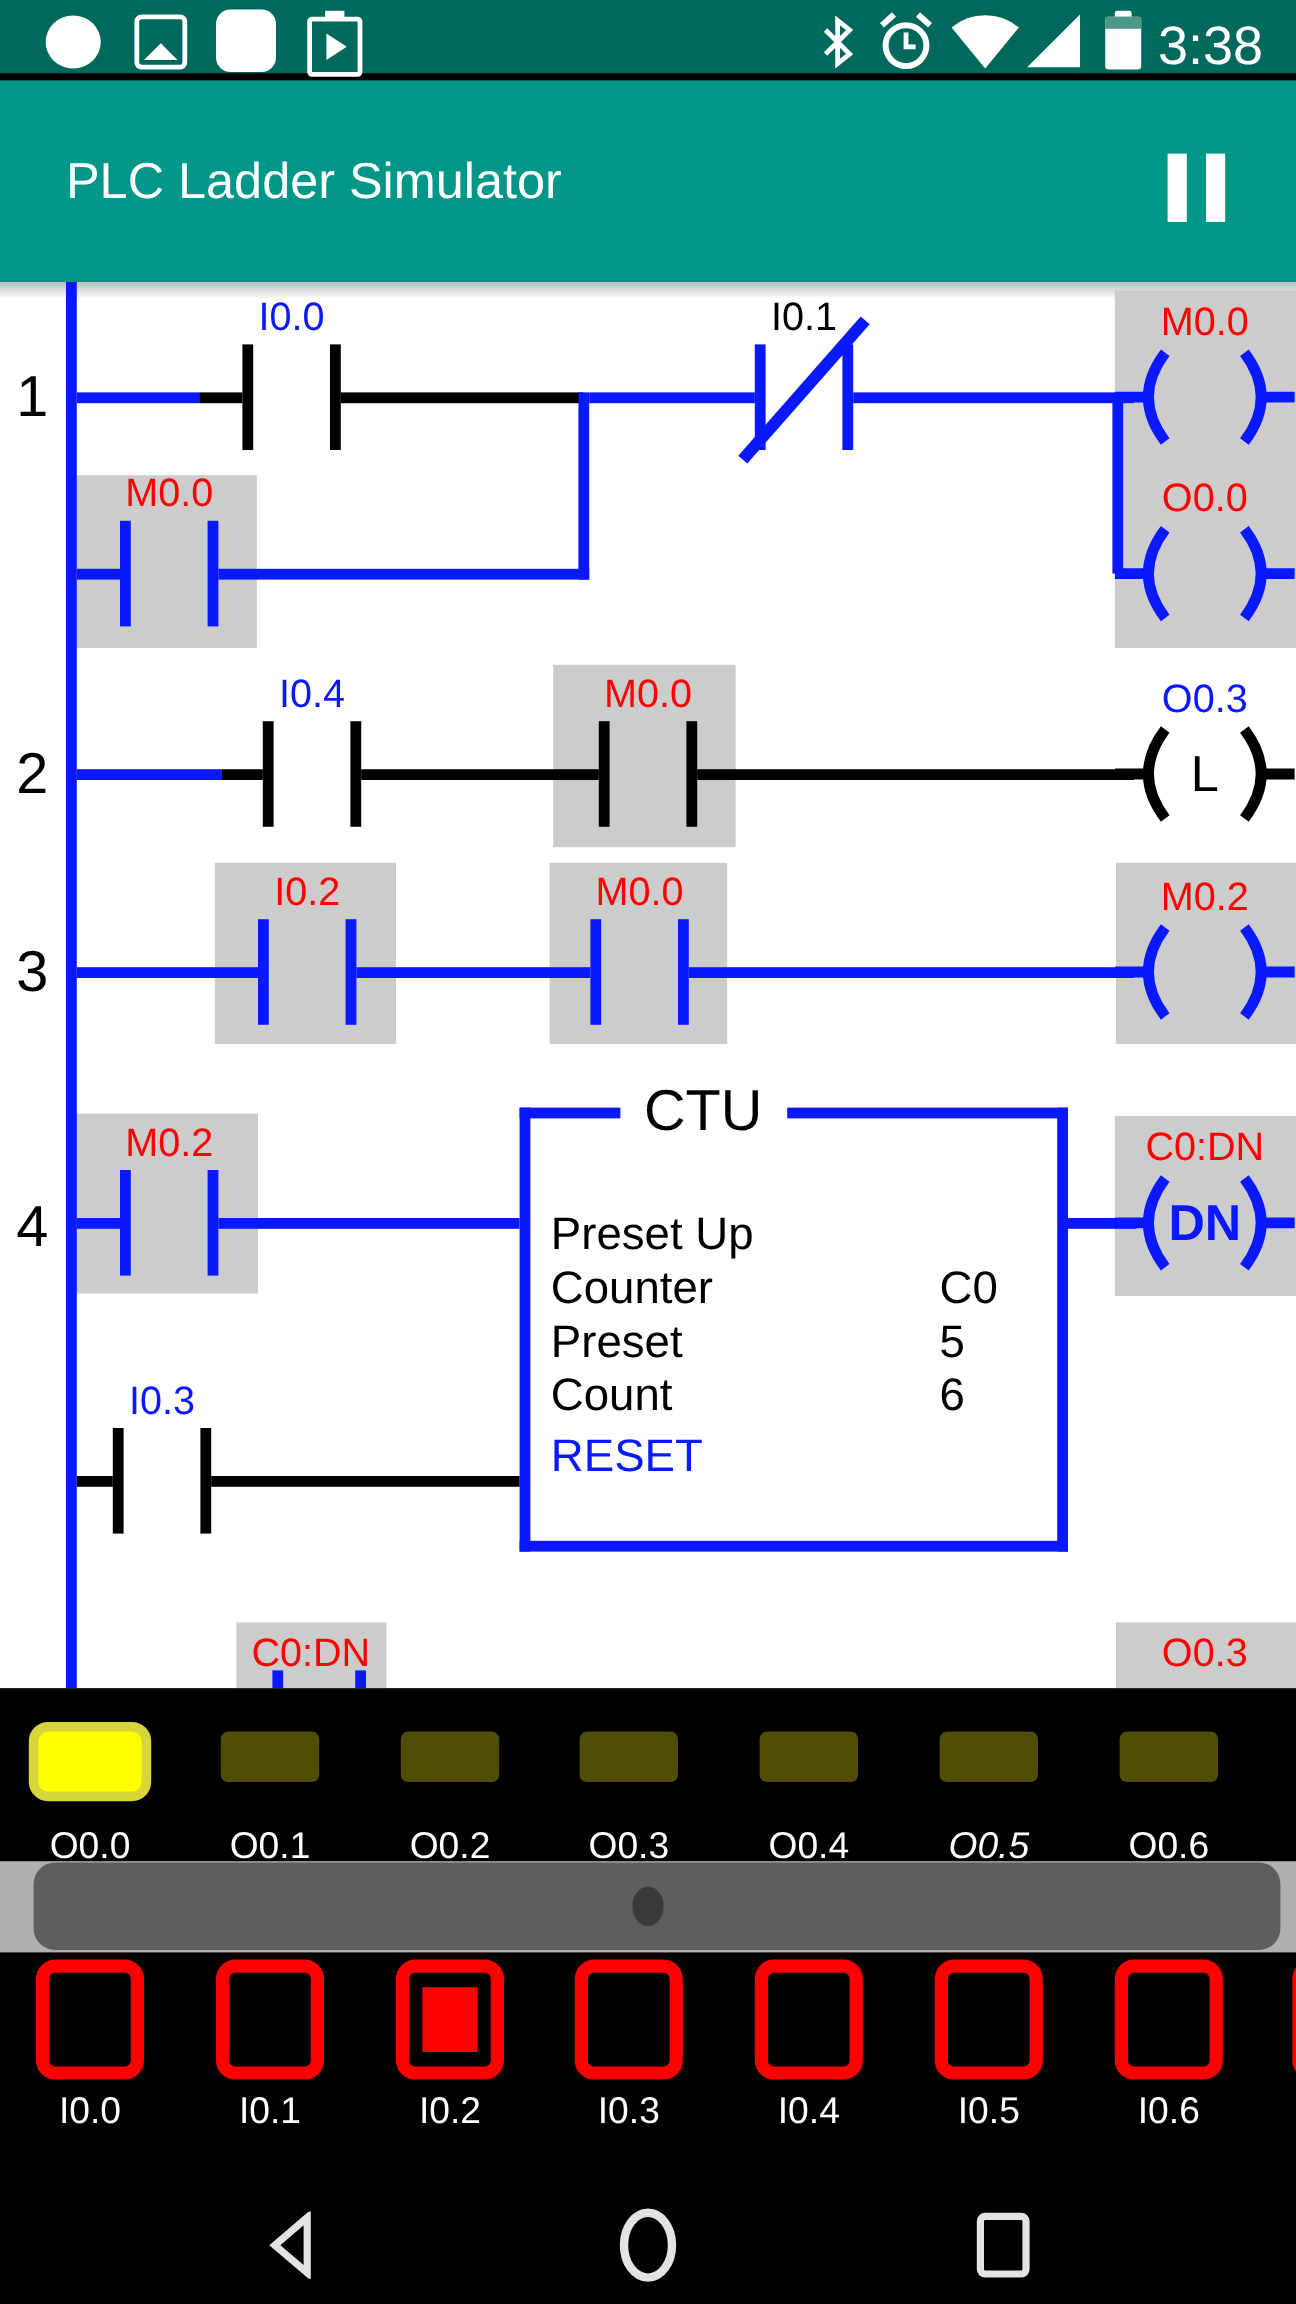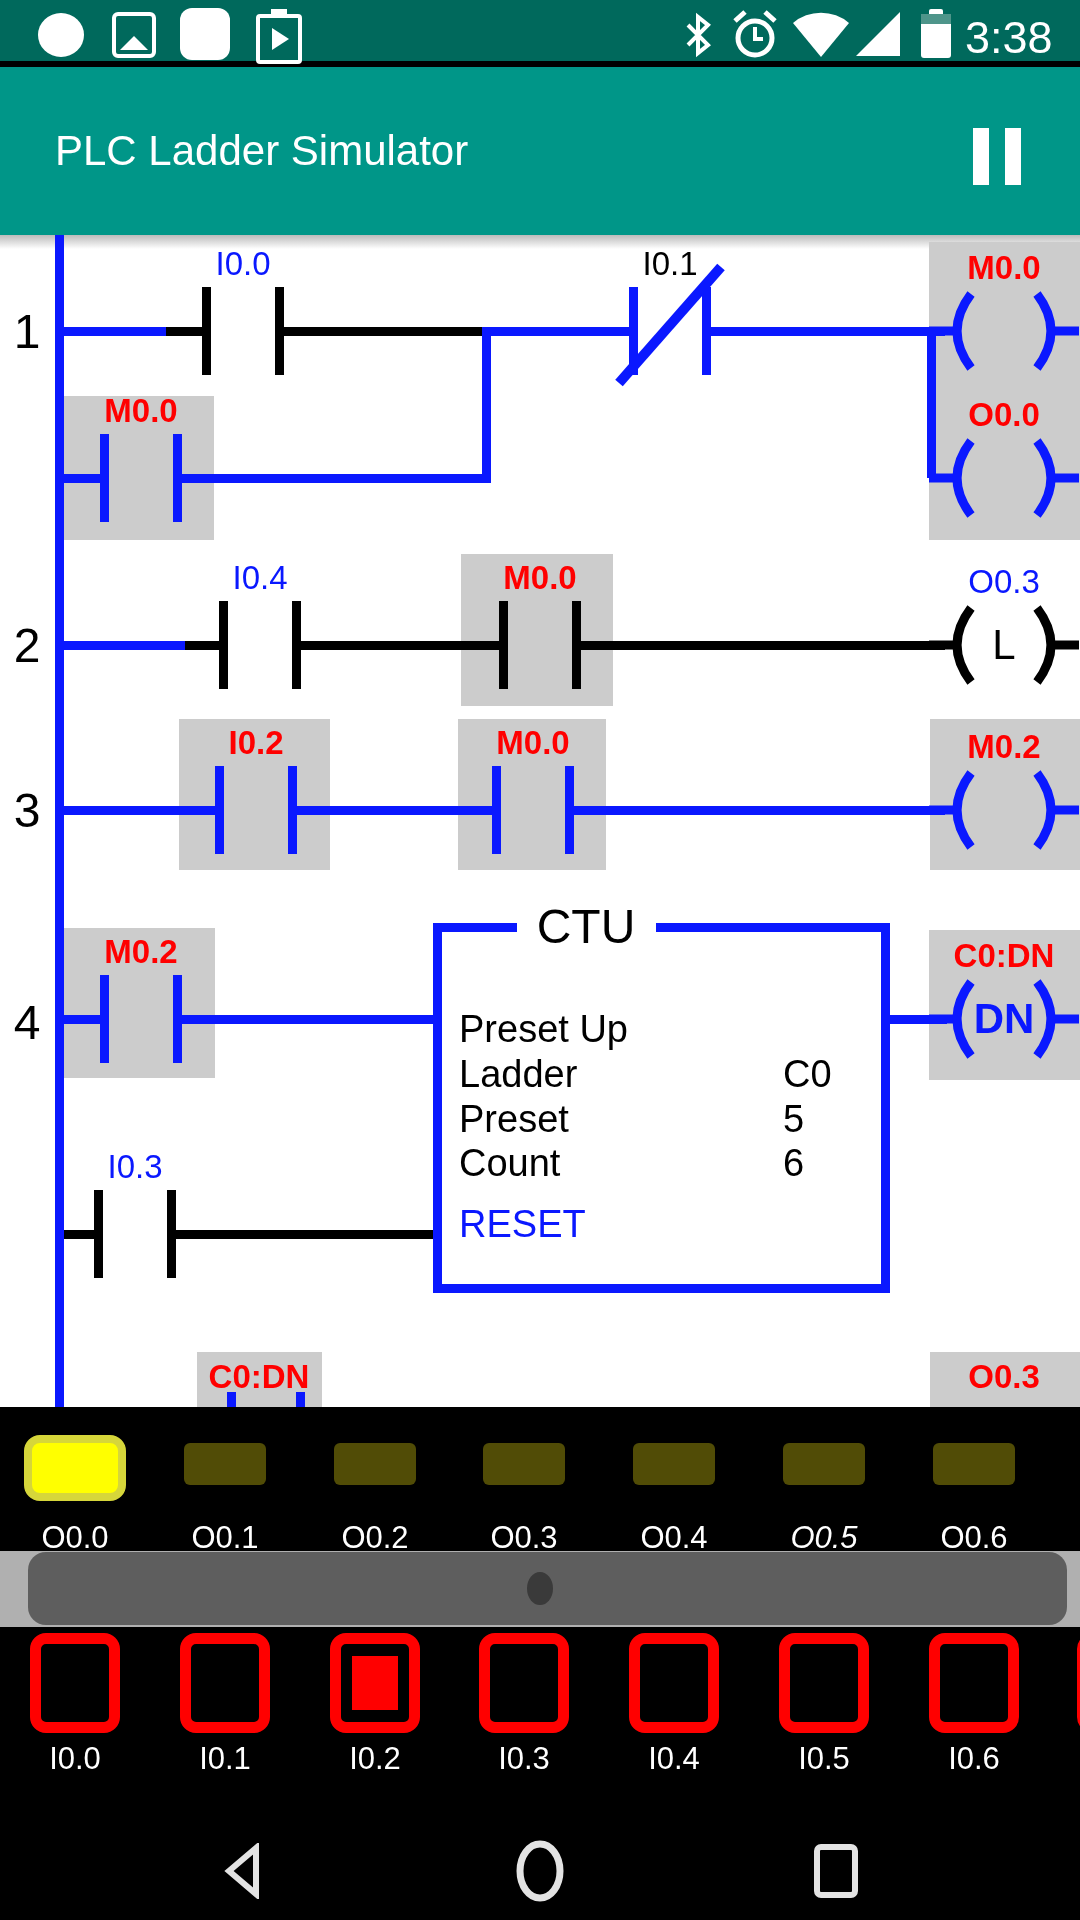--- a/index.html
+++ b/index.html
@@ -23,21 +23,21 @@
   
   #ladder{position:absolute;left:0;top:235px;width:1080px;height:1172px;background:#fff;overflow:hidden;}
   #ladder-shadow{position:absolute;left:0;top:0;width:1080px;height:14px;
     background:linear-gradient(#bbb,rgba(255,255,255,0));}
   .gray{position:absolute;background:var(--gray);}
   .wire{position:absolute;height:9px;background:var(--blue);}
   .wire.k{background:#000;}
   .vwire{position:absolute;width:9px;background:var(--blue);}
   .rnum{position:absolute;font-size:48px;color:#000;width:50px;text-align:center;}
   .lbl{position:absolute;transform:translateX(-50%);font-size:33px;white-space:nowrap;}
-  .lbl.b{color:var(--blue);} .lbl.r{color:var(--red);font-weight:bold;} .lbl.k{color:#000;}
+  .lbl.b{color:var(--blue);} .lbl.r{color:var(--red);} .lbl.k{color:#000;}
   .grp{position:absolute;width:130px;height:132px;}
   .grp .bar{position:absolute;top:40px;width:9px;height:88px;background:var(--blue);}
   .grp .bar.k{background:#000;}
   .grp .bar.b1{left:24px;} .grp .bar.b2{left:97px;}
   .grp .lbl{left:65px;top:-2px;}
   .coil{position:absolute;left:929px;width:150px;height:134px;}
   .coil .lbl{left:75px;top:2px;}
   .coil svg{position:absolute;left:0;top:29px;}
   .coil .sym{position:absolute;left:75px;top:84px;transform:translate(-50%,-50%);font-size:42px;}
   .tick{position:absolute;width:9px;height:15px;background:var(--blue);}
@@ -239,27 +239,27 @@
     <div class="wire" style="left:182px;top:780px;width:251px;"></div>
 
     <div id="ctu">
       <div class="bd" style="left:0;top:0;width:84px;height:9px;"></div>
       <div class="bd" style="left:223px;top:0;width:234px;height:9px;"></div>
       <div class="bd" style="left:0;top:0;width:9px;height:370px;"></div>
       <div class="bd" style="left:448px;top:0;width:9px;height:370px;"></div>
       <div class="bd" style="left:0;top:361px;width:457px;height:9px;"></div>
       <div class="ttl">CTU</div>
       <div class="row-l" style="top:85px;">Preset Up</div>
-      <div class="row-l" style="top:130px;">Ladder</div>
+      <div class="row-l" style="top:130px;">Counter</div>
       <div class="row-v" style="top:130px;">C0</div>
       <div class="row-l" style="top:175px;">Preset</div>
       <div class="row-v" style="top:175px;">5</div>
       <div class="row-l" style="top:219px;">Count</div>
       <div class="row-v" style="top:219px;">6</div>
-      <div class="reset" style="top:280px;">RESET</div>
+      <div class="reset" style="top:270px;">RESET</div>
     </div>
 
     <div class="wire" style="left:890px;top:780px;width:57px;"></div>
     <div class="coil" style="top:700px;">
       <div class="lbl r">C0:DN</div>
       <svg width="150" height="110" viewBox="0 0 150 110">
         <line x1="0" y1="55" x2="30" y2="55" stroke="#0a18ff" stroke-width="9"></line>
         <line x1="120" y1="55" x2="150" y2="55" stroke="#0a18ff" stroke-width="9"></line>
         <path d="M42 18 Q14 55 42 92" stroke="#0a18ff" stroke-width="9" fill="none"></path>
         <path d="M108 18 Q136 55 108 92" stroke="#0a18ff" stroke-width="9" fill="none"></path>

